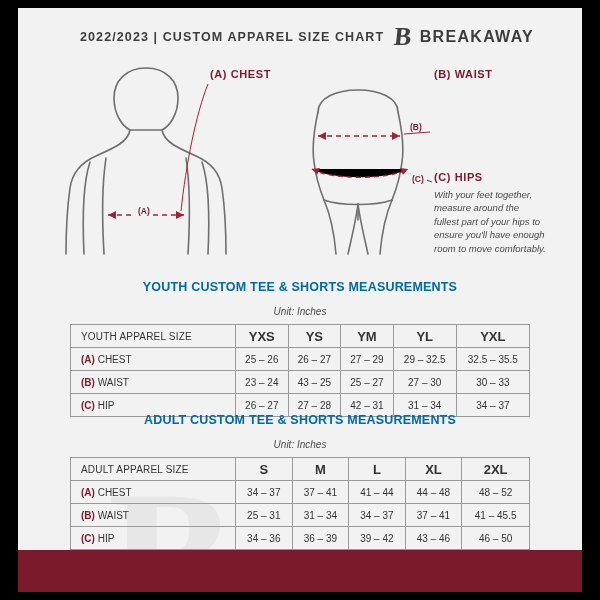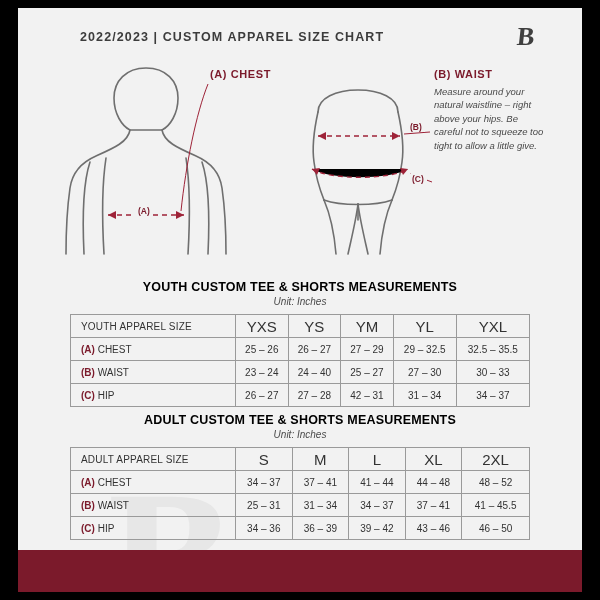--- a/index.html
+++ b/index.html
@@ -122,29 +122,29 @@
   
   .section {
     position: absolute;
     left: 0;
     width: 564px;
   }
   .sec-title {
     text-align: center;
     font-size: 12.5px;
     font-weight: bold;
-    color: #000000;
+    color: #0369a1;
     letter-spacing: .2px;
   }
   .sec-sub {
     text-align: center;
     font-size: 10px;
     font-style: italic;
     color: #4a4a4a;
-    margin-top: 2px;
+    margin-top: 12px;
     margin-bottom: 7px;
   }
   table {
     border-collapse: collapse;
     width: 460px;
     margin: 0 auto;
     background: transparent;
   }
   th, td {
     border: 1px solid #9a9a9a;
@@ -153,21 +153,21 @@
     color: #333;
     text-align: center;
     padding: 0 4px;
   }
   th.row-head, td.row-head {
     text-align: left;
     padding-left: 10px;
     width: 150px;
     font-weight: normal;
   }
-  th { font-weight: normal; font-size: 15px; text-align: center; }
+  th { font-weight: bold; font-size: 13px; text-align: center; }
   th.row-head { font-weight: normal; font-size: 10px; color:#333; letter-spacing:.2px;}
   .lbl { color: #7b1a2b; font-weight: bold; }
 
   #section-youth { top: 272px; }
   #section-adult { top: 405px; }
 
   .footer-band {
     position: absolute;
     left: 0;
     bottom: 0;
@@ -181,20 +181,21 @@
 
 <div class="page">
   <div class="sheet">
 
     <div class="watermark">B</div>
 
     <div class="header">
       <div class="header-title">2022/2023   |   CUSTOM APPAREL SIZE CHART</div>
       <div class="brand">
         <span class="brand-mark">B</span>
+        <span class="brand-name">BREAKAWAY</span>
       </div>
     </div>
 
     <div class="diagram">
       <svg class="diag-svg" width="564" height="222" viewBox="0 0 564 222">
 
         <g fill="none" stroke="#6f6f6f" stroke-width="1.6" stroke-linecap="round">
 
           <path d="M128 14 C148 14 160 27 160 44 C160 60 152 72 144 76 L112 76 C104 72 96 60 96 44 C96 27 108 14 128 14 Z"></path>
 
@@ -258,21 +259,24 @@
 
       <div class="tag" style="left:117px; top:152px;">(A)</div>
       <div class="tag" style="left:389px; top:68px;">(B)</div>
       <div class="tag" style="left:391px; top:120px;">(C)</div>
 
       <div class="callout" id="callout-chest">
         <div class="c-title">(A) CHEST</div>
       </div>
       <div class="callout" id="callout-waist">
         <div class="c-title">(B) WAIST</div>
-        <div class="c-body">Measure around your natural waistline – right above your hips. Be careful not to squeeze too tight to allow a little give.</div>
+      </div>
+      <div class="callout" id="callout-hips">
+        <div class="c-title">(C) HIPS</div>
+        <div class="c-body">With your feet together, measure around the fullest part of your hips to ensure you'll have enough room to move comfortably.</div>
       </div>
     </div>
 
     <div class="section" id="section-youth">
       <div class="sec-title">YOUTH CUSTOM TEE &amp; SHORTS MEASUREMENTS</div>
       <div class="sec-sub">Unit: Inches</div>
       <table>
         <thead>
           <tr>
             <th class="row-head">YOUTH APPAREL SIZE</th>
@@ -294,21 +298,21 @@
             <td>27 – 29</td>
             <td>29 – 32.5</td>
             <td>32.5 – 35.5</td>
           </tr>
           <tr>
             <td class="row-head">
               <span class="lbl">(B)</span>
               <span>WAIST</span>
             </td>
             <td>23 – 24</td>
-            <td>24 – 40</td>
+            <td>43 – 25</td>
             <td>25 – 27</td>
             <td>27 – 30</td>
             <td>30 – 33</td>
           </tr>
           <tr>
             <td class="row-head">
               <span class="lbl">(C)</span>
               <span>HIP</span>
             </td>
             <td>26 – 27</td>

